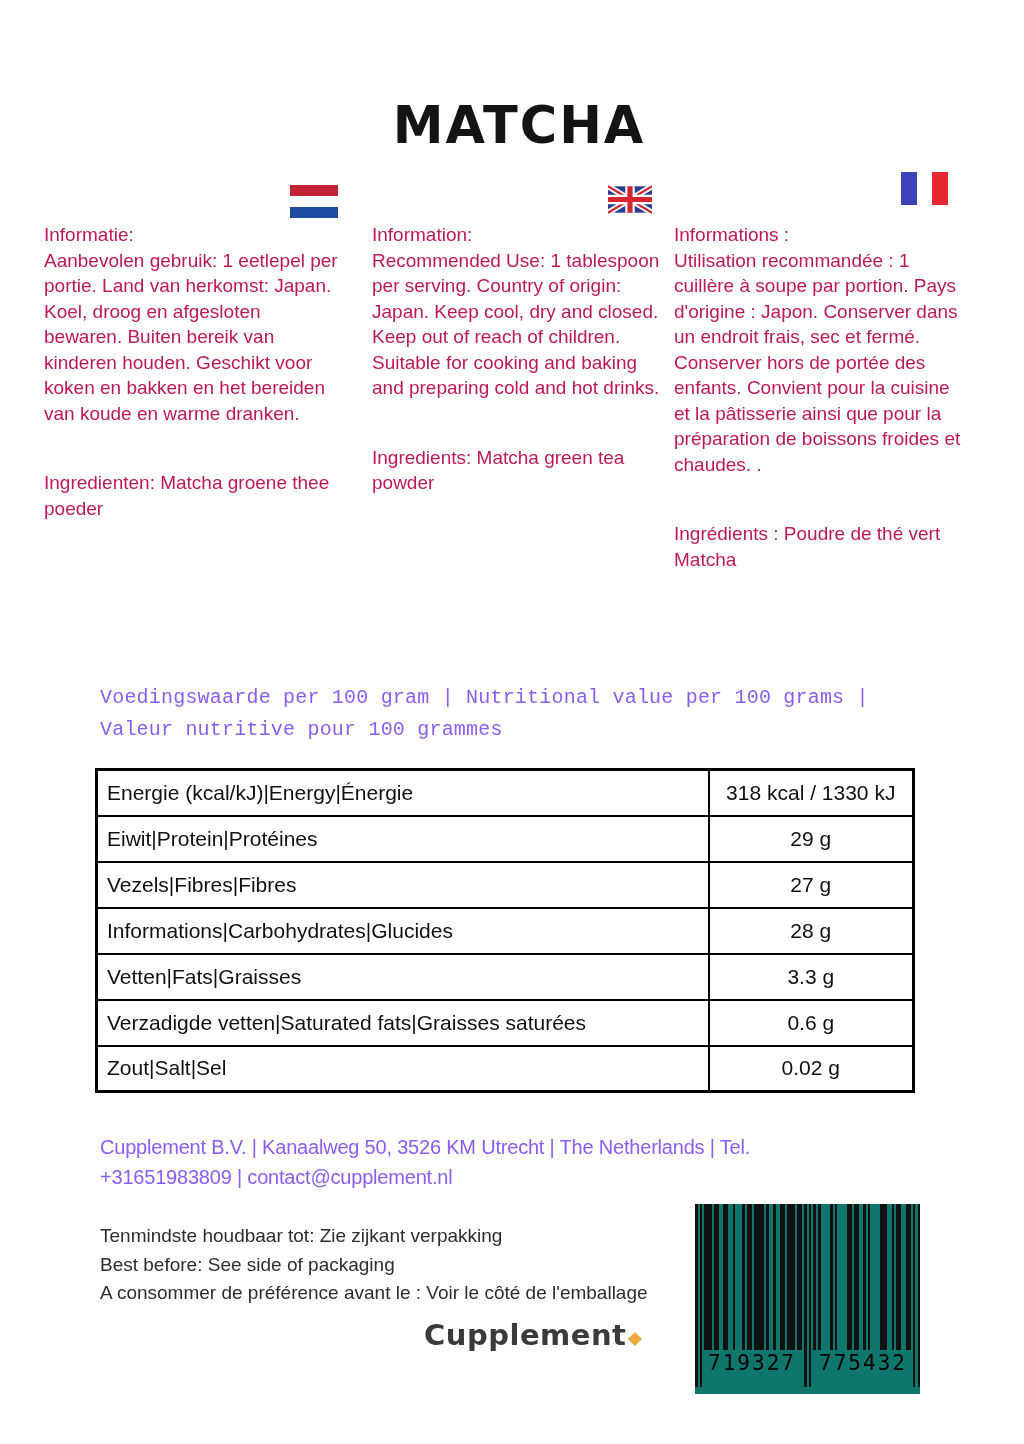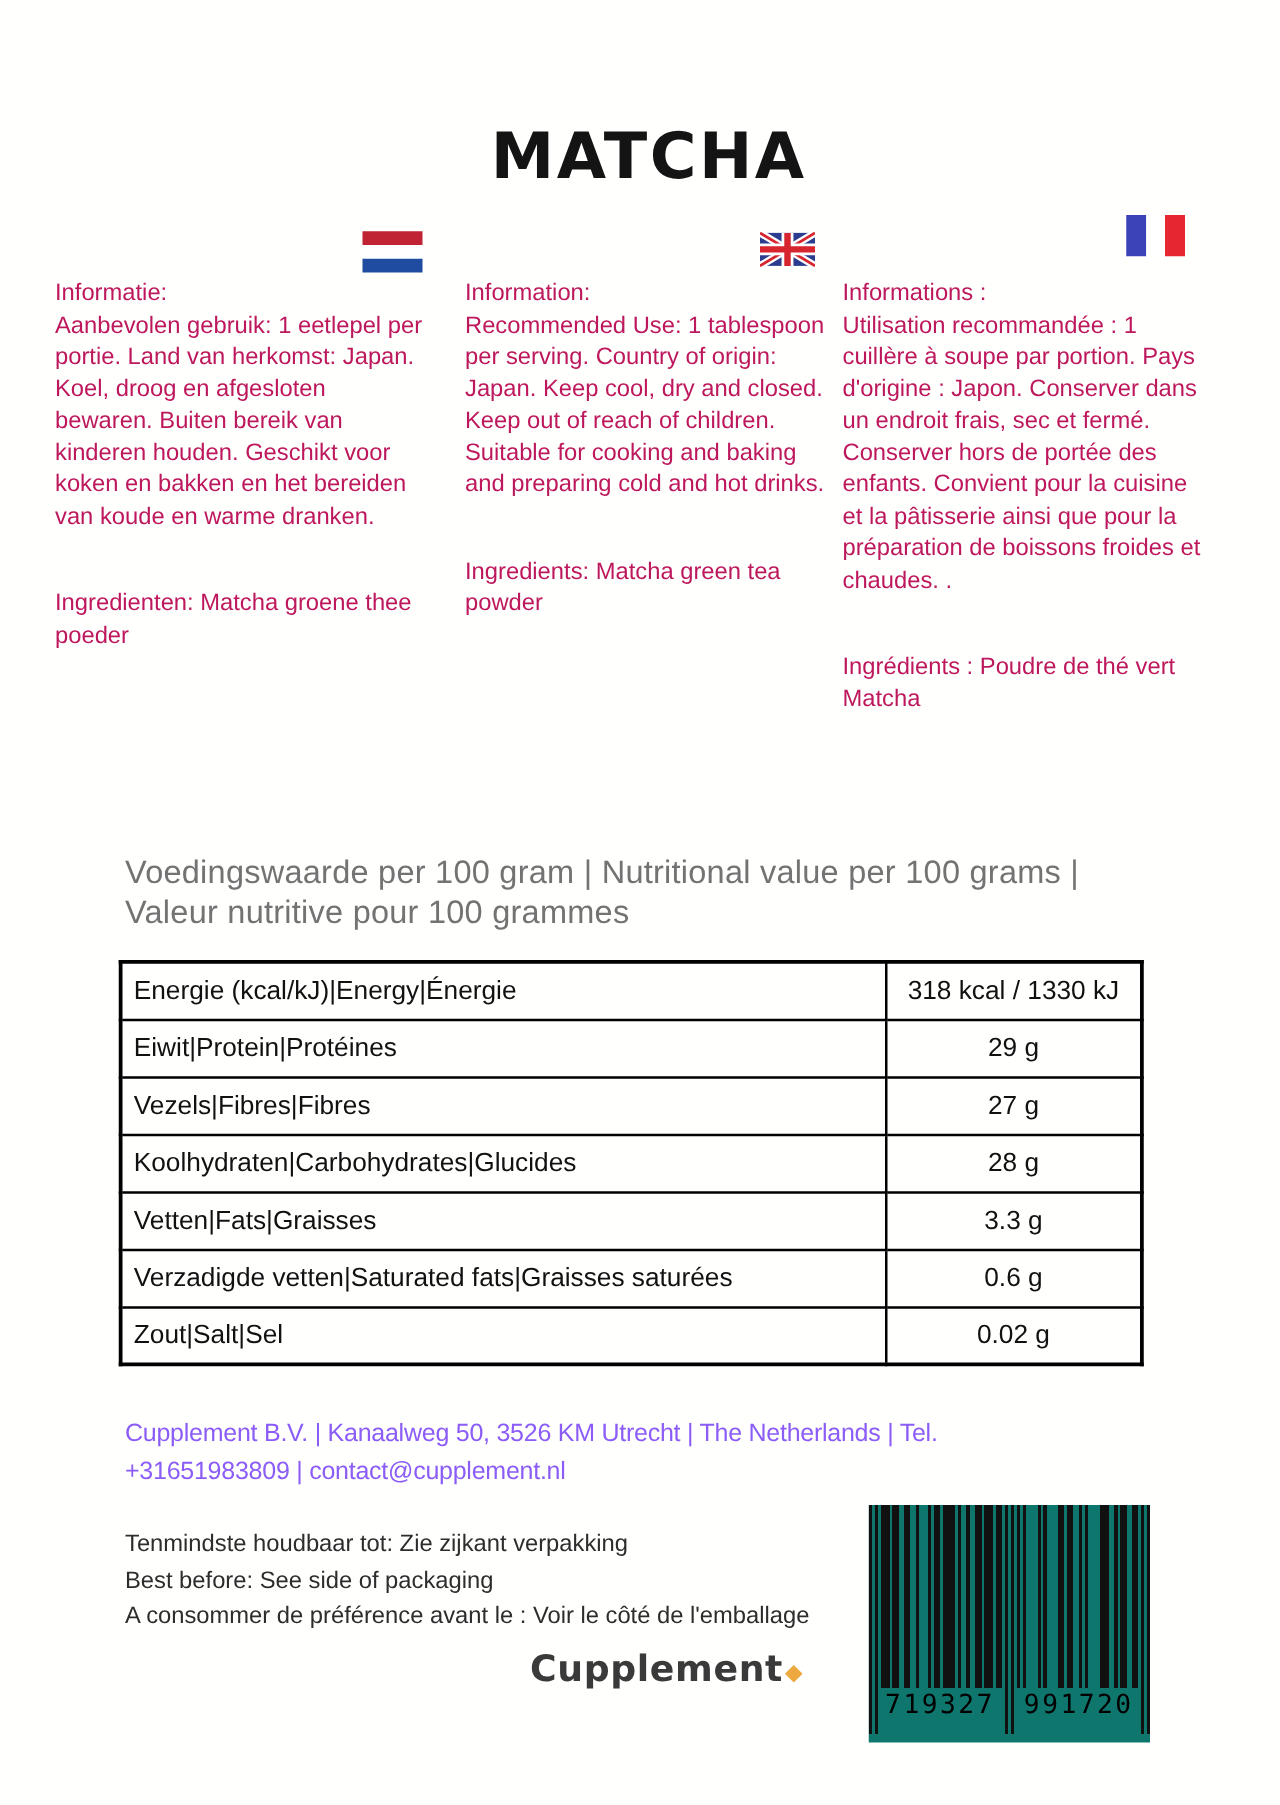--- a/index.html
+++ b/index.html
@@ -32,21 +32,21 @@
   .flag-nl .s2 { height:11px; background:#ffffff; }
   .flag-nl .s3 { height:11px; background:#1f4ca0; }
   .flag-fr { width:47px; height:33px; display:flex; }
   .flag-fr .b1 { width:15.7px; background:#3c43b8; }
   .flag-fr .b2 { width:15.6px; background:#ffffff; }
   .flag-fr .b3 { width:15.7px; background:#e62631; }
 
   
   .nutri-heading {
     position:absolute; left:100px; top:682px; width:820px;
-    font-size:26px; line-height:31.5px; color:#737373; letter-spacing:0.2px;
+    font-size:20px; line-height:31.5px; color:#8b5cf6; letter-spacing:0.2px;font-family:Liberation Mono, monospace;
   }
   .nutri-table {
     position:absolute; left:95px; top:768px; width:820px;
     border-collapse:collapse; table-layout:fixed;
     font-size:21px; color:#111;
   }
   .nutri-table td {
     border:2px solid #000; height:46px; padding:0 0 0 9px; vertical-align:middle;
   }
   .nutri-table td.val { width:205px; text-align:center; padding:0; }
@@ -141,21 +141,21 @@
       </tr>
       <tr>
         <td>Eiwit|Protein|Protéines</td>
         <td class="val">29 g</td>
       </tr>
       <tr>
         <td>Vezels|Fibres|Fibres</td>
         <td class="val">27 g</td>
       </tr>
       <tr>
-        <td>Koolhydraten|Carbohydrates|Glucides</td>
+        <td>Informations|Carbohydrates|Glucides</td>
         <td class="val">28 g</td>
       </tr>
       <tr>
         <td>Vetten|Fats|Graisses</td>
         <td class="val">3.3 g</td>
       </tr>
       <tr>
         <td>Verzadigde vetten|Saturated fats|Graisses saturées</td>
         <td class="val">0.6 g</td>
       </tr>
@@ -226,16 +226,16 @@
         <rect x="189.47" y="0" width="2.57" height="146"></rect>
         <rect x="196.58" y="0" width="2.57" height="146"></rect>
         <rect x="201.32" y="0" width="2.57" height="146"></rect>
         <rect x="203.68" y="0" width="2.57" height="146"></rect>
         <rect x="210.79" y="0" width="2.57" height="146"></rect>
         <rect x="213.16" y="0" width="2.57" height="146"></rect>
         <rect x="217.89" y="0" width="2.57" height="183"></rect>
         <rect x="222.63" y="0" width="2.57" height="183"></rect>
       </svg>
     <span class="bc-digits bc-left">719327</span>
-    <span class="bc-digits bc-right">991720</span>
+    <span class="bc-digits bc-right">775432</span>
   </div>
 
 </div>
 
 </body></html>

